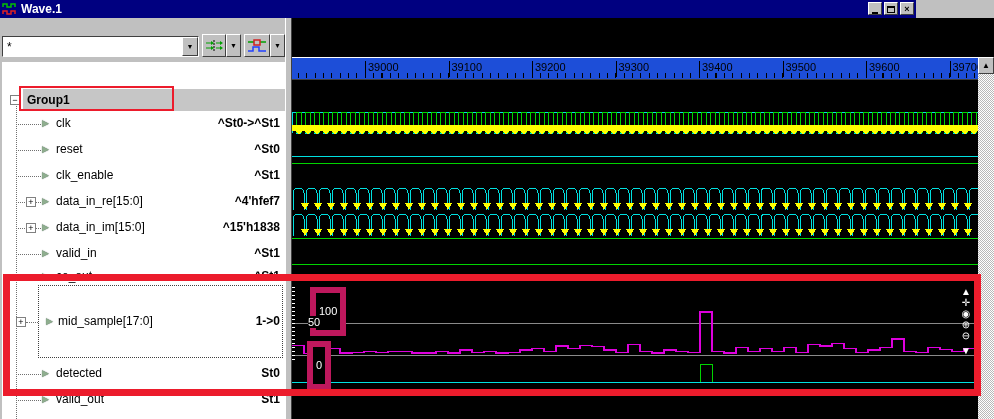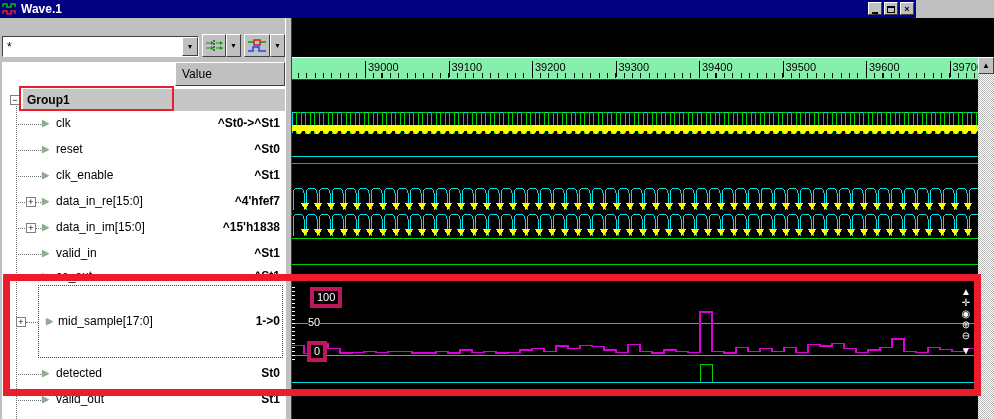--- a/index.html
+++ b/index.html
@@ -30,26 +30,26 @@
   .dots{position:absolute;border-top:1px dotted #707070;height:0}
   .ebox{position:absolute;width:10px;height:10px;background:#fff;border:1px solid #808080;font-size:9px;line-height:8px;text-align:center;color:#000;z-index:3}
   .arrow{position:absolute;font-size:9px;color:#8fae8f;text-shadow:0 0 1px #30483a;z-index:3}
   .sname{position:absolute;font-size:12px;color:#000;white-space:nowrap;z-index:3}
   .sval{position:absolute;right:5px;font-size:12px;font-weight:bold;color:#000;white-space:nowrap;z-index:3}
   .selbox{position:absolute;left:38px;top:2px;width:245px;height:73px;border:1px dotted #404040;background:#fff;z-index:1}
   
   .splitter{position:absolute;left:285px;top:18px;width:7px;height:401px;background:#c0c0c0;border-left:1px solid #fff;border-right:1px solid #404040}
   
   .wavepanel{position:absolute;left:292px;top:18px;width:686px;height:401px;background:#000;overflow:hidden}
-  .timelinebar{position:absolute;left:0;top:39px;width:686px;height:23px;background:#86efac;border-top:1px solid #fff;border-bottom:1px solid #404040;z-index:5}
+  .timelinebar{position:absolute;left:0;top:39px;width:686px;height:23px;background:#1d4ed8;border-top:1px solid #fff;border-bottom:1px solid #404040;z-index:5}
   .timelinebar::after{content:"";position:absolute;left:6px;right:0;bottom:1px;height:5px;background:repeating-linear-gradient(90deg,#000 0 1px,transparent 1px 8.35px)}
   .tlab{position:absolute;top:3px;height:16px;border-left:1px solid #000;padding-left:2px;font-size:11px;color:#000}
   #wavesvg{position:absolute;left:0;top:0}
   .alabel{position:absolute;color:#fff;font-size:11px;z-index:6;background:#000}
-  .aboxed{border:4px solid #be185d;padding:0 3px;line-height:13px}
+  .aboxed{border:6px solid #be185d;padding:12px 3px;line-height:13px}
   #acontrols{position:absolute;left:669px;top:268px;z-index:6;display:flex;flex-direction:column;align-items:center;color:#fff}
   #acontrols span{font-size:10px;line-height:11px}
   #acontrols span:last-child{margin-top:4px}
   
   .vscroll{position:absolute;left:978px;top:18px;width:16px;height:401px}
   .sb-black{position:absolute;top:0;height:39px;width:16px;background:#000}
   .sb-up{position:absolute;top:39px;width:16px;height:17px;background:#c0c0c0;border:1px solid;border-color:#fff #404040 #404040 #fff;font-size:8px;line-height:14px;text-align:center;padding:0;font-family:inherit}
   .sb-track{position:absolute;top:56px;width:16px;height:345px;background:#c8c8c8;background-image:conic-gradient(#fff 0 25%,#b8b8b8 0 50%,#fff 0 75%,#b8b8b8 0);background-size:2px 2px}
   
   .redbox{position:absolute;border-style:solid;border-color:#ec1c2c;pointer-events:none;z-index:50}
@@ -103,21 +103,20 @@
         <button class="toolbtn" style="width:26px">
           <svg width="20" height="14" viewBox="0 0 20 14">
             <path d="M1 3h6M13 3h6" stroke="#00a000" stroke-width="1.5"></path>
             <rect x="7" y="1" width="6" height="5" fill="none" stroke="#d02020" stroke-width="1.5"></rect>
             <path d="M1 12h5V8h6v4h7" stroke="#2040ff" fill="none" stroke-width="1.5"></path>
           </svg>
         </button>
         <button class="dropbtn" style="width:15px;height:100%">▼</button>
       </div>
     </div>
-    <button class="hdrbtn" style="left:175px;width:110px">Value</button>
     <div class="vline"></div>
     <div class="grpband"></div>
     <div class="ebox" style="left:10px;top:77px">−</div>
     <span class="grplabel">Group1</span>
 
   <div class="trow" style="top: 93px; height: 26px;">
         <div class="dots" style="left:16px;top:13px;width:25px"></div>
         <span class="arrow" style="left:42px;top:7px">▶</span>
         <span class="sname" style="left:56px;top:5px">clk</span>
         <span class="sval" style="top:5px">^St0-&gt;^St1</span>

